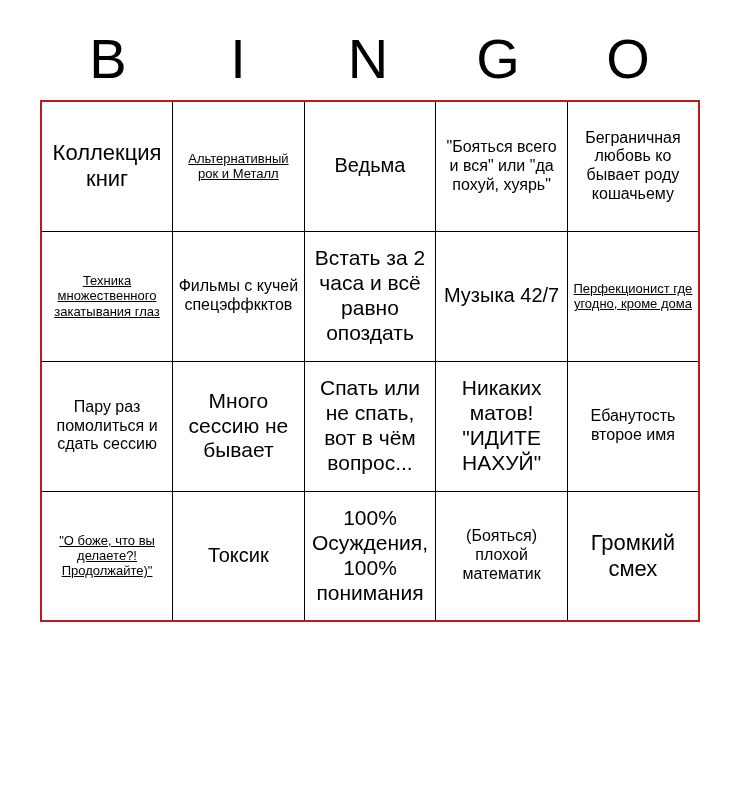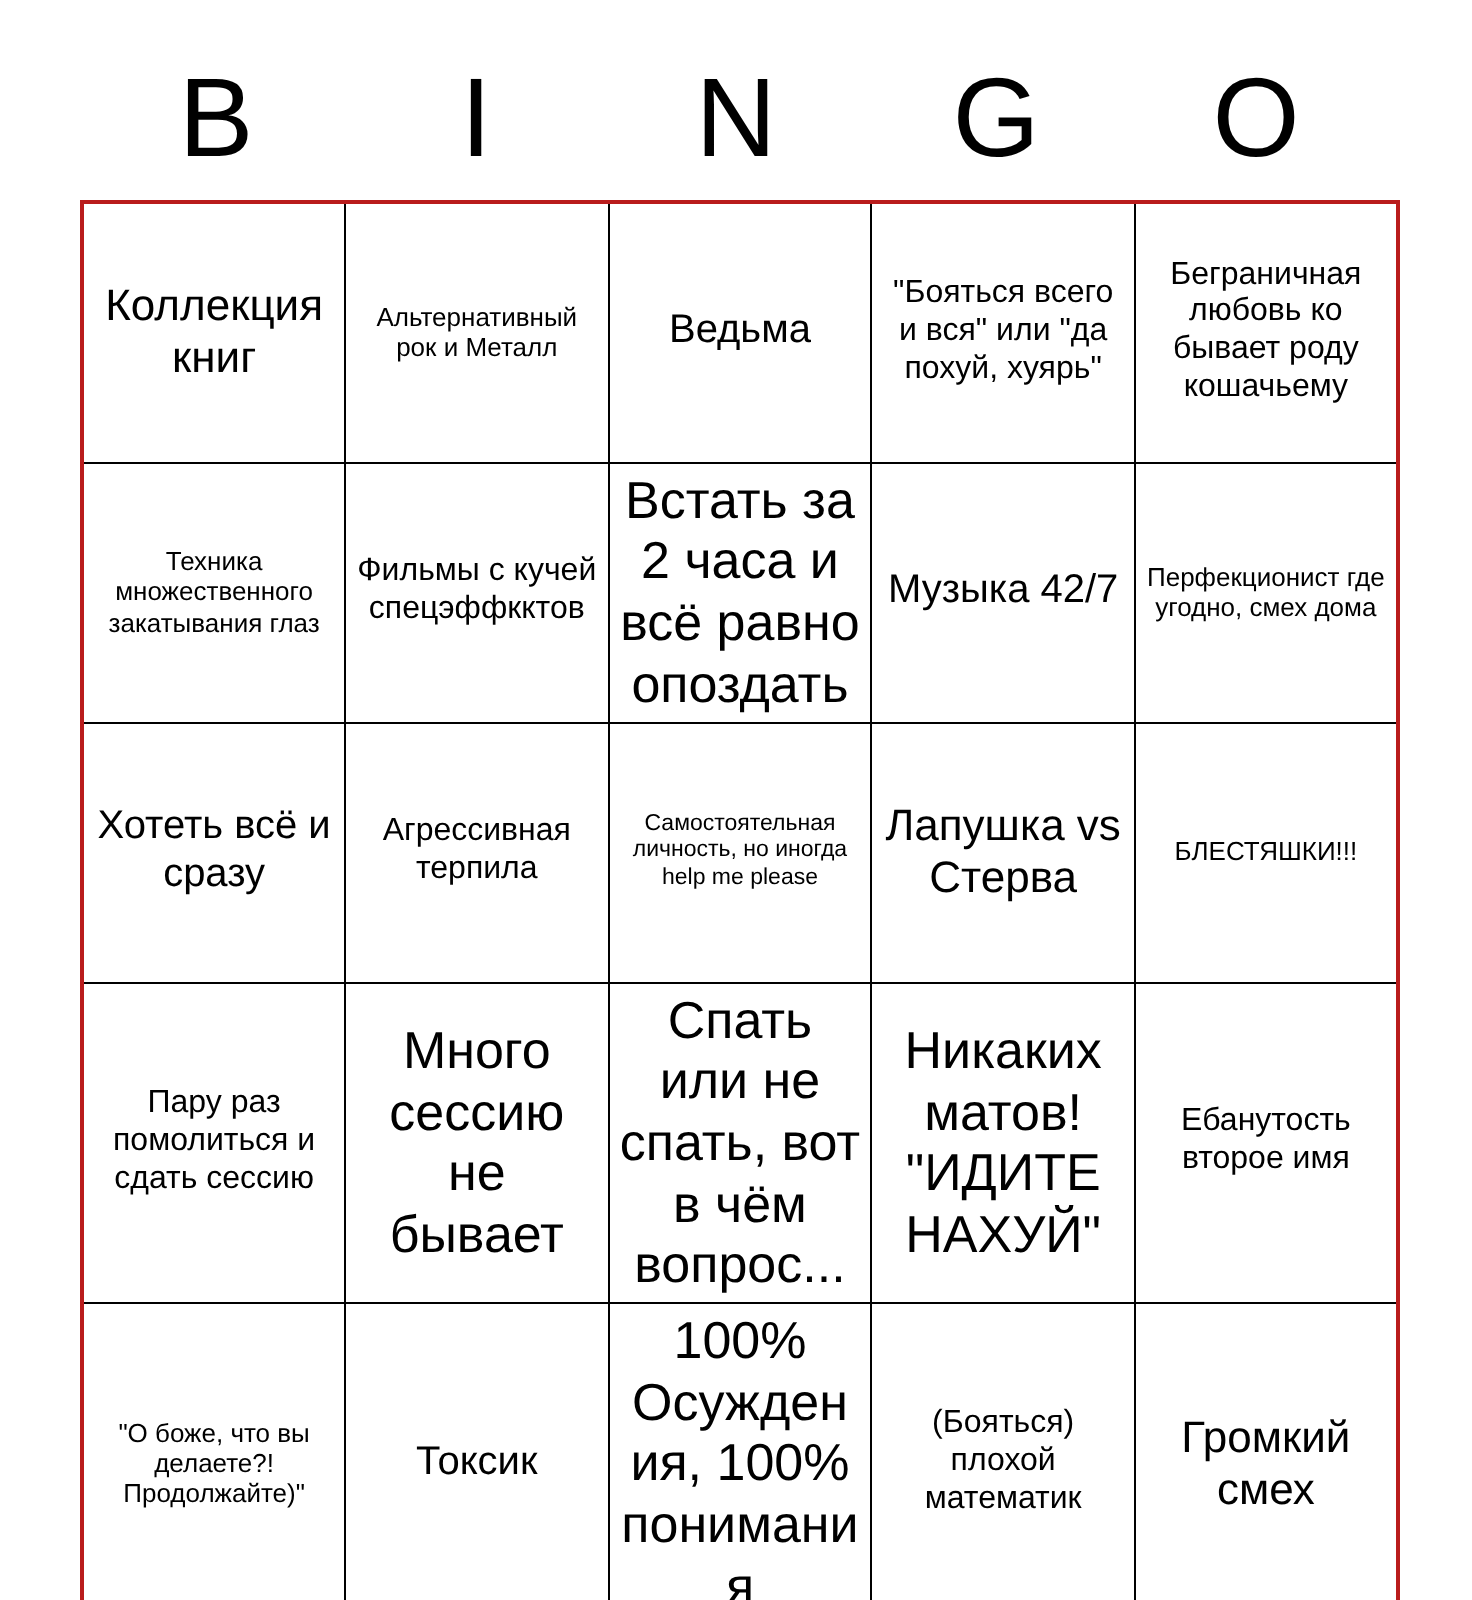--- a/index.html
+++ b/index.html
@@ -55,23 +55,23 @@
     box-sizing: border-box;
     overflow: hidden;
     word-wrap: break-word;
   }
   .cell-text {
     display: block;
     line-height: 1.18;
   }
   .fs-xl { font-size: 20px; }
   .fs-lg { font-size: 22px; }
-  .fs-md { font-size: 26px; }
+  .fs-md { font-size: 21px; }
   .fs-sm { font-size: 16px; }
-  .fs-xs { font-size: 13px; }
+  .fs-xs { font-size: 13px; text-decoration: underline; }
   .fs-xxs { font-size: 11.5px; }
 </style>
 </head>
 <body>
 
 <div class="bingo-page">
 
   <div class="header-row">
     <div class="header-letter">B</div>
     <div class="header-letter">I</div>
@@ -107,38 +107,21 @@
           <td>
               <span class="cell-text fs-sm">Фильмы с кучей спецэффкктов</span>
             </td>
           <td>
               <span class="cell-text fs-md">Встать за 2 часа и всё равно опоздать</span>
             </td>
           <td>
               <span class="cell-text fs-xl">Музыка 42/7</span>
             </td>
           <td>
-              <span class="cell-text fs-xs">Перфекционист где угодно, смех дома</span>
-            </td>
-        </tr>
-        <tr>
-          <td>
-              <span class="cell-text fs-xl">Хотеть всё и сразу</span>
-            </td>
-          <td>
-              <span class="cell-text fs-sm">Агрессивная терпила</span>
-            </td>
-          <td>
-              <span class="cell-text fs-xxs">Самостоятельная личность, но иногда help me please</span>
-            </td>
-          <td>
-              <span class="cell-text fs-lg">Лапушка vs Стерва</span>
-            </td>
-          <td>
-              <span class="cell-text fs-xs">БЛЕСТЯШКИ!!!</span>
+              <span class="cell-text fs-xs">Перфекционист где угодно, кроме дома</span>
             </td>
         </tr>
         <tr>
           <td>
               <span class="cell-text fs-sm">Пару раз помолиться и сдать сессию</span>
             </td>
           <td>
               <span class="cell-text fs-md">Много сессию не бывает</span>
             </td>
           <td>

